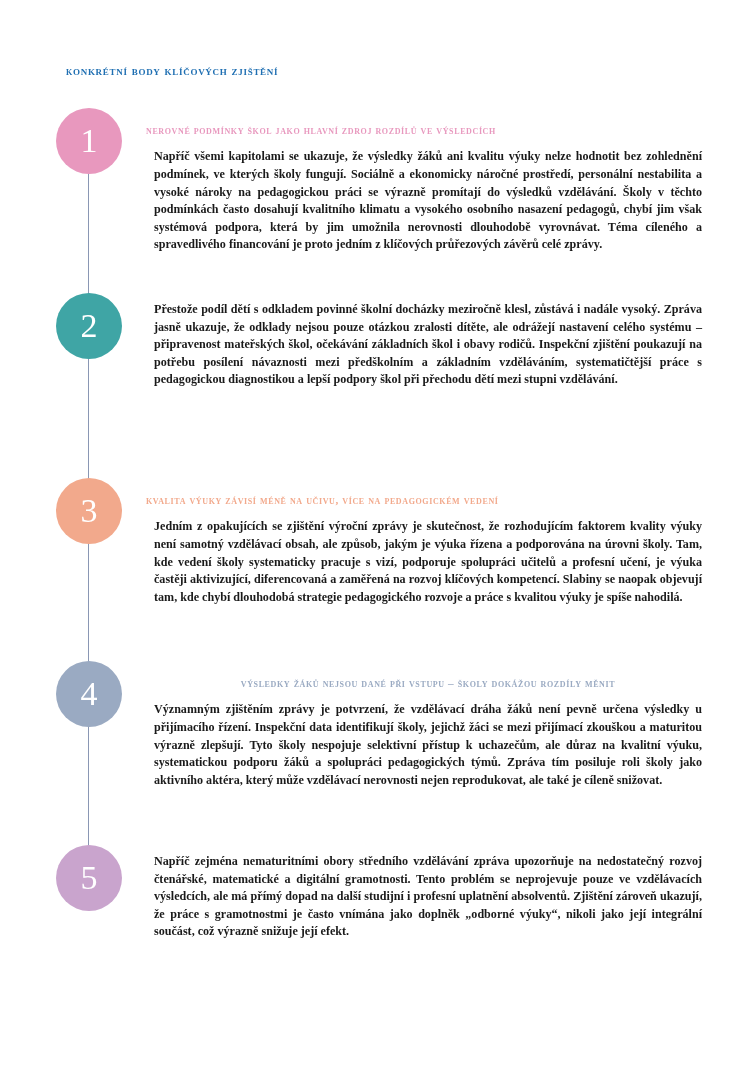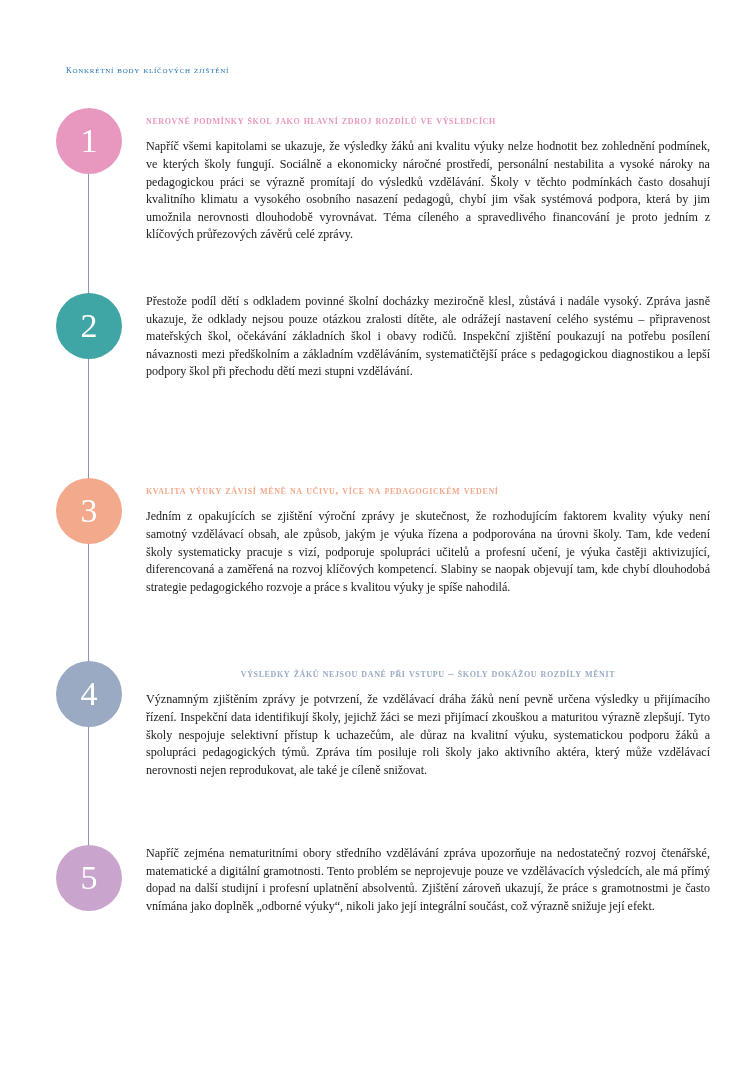--- a/index.html
+++ b/index.html
@@ -20,22 +20,22 @@
     width: 756px;
     height: 1065px;
   }
 
   
   .page-header {
     position: absolute;
     left: 66px;
     top: 63px;
     font-family: "Liberation Serif", "DejaVu Serif", serif;
-    font-weight: normal;
-    font-size: 10px;
+    font-weight: bold;
+    font-size: 13px;
     letter-spacing: 0.72px;
     color: #1F6FB2;
     font-variant: small-caps;
     text-transform: lowercase;
     white-space: nowrap;
   }
   .page-header::first-letter { font-size: 11.4px; }
 
   
   .timeline-rail {
@@ -86,33 +86,34 @@
     width: 564px;
   }
 
   .item-title {
     font-family: "Liberation Serif", "DejaVu Serif", serif;
     font-weight: bold;
     font-size: 11.2px;
     letter-spacing: 0.62px;
     font-variant: small-caps;
     text-transform: lowercase;
-    margin: 6px 0 11px 0;
+    margin: 16px 0 11px 0;
     line-height: 1.2;
   }
 
   .item-body {
     font-family: "Liberation Serif", "DejaVu Serif", serif;
     font-size: 12.1px;
     line-height: 17.6px;
     color: #1a1a1a;
     text-align: justify;
     text-justify: inter-word;
-    margin: 0;
+    margin: 8px;
     hyphens: manual;
+    font-weight: bold;
   }
 </style>
 </head>
 <body>
 
 <div id="page">
 
   <div class="page-header">Konkrétní body klíčových zjištění</div>
 
   <div class="timeline-rail"></div>

